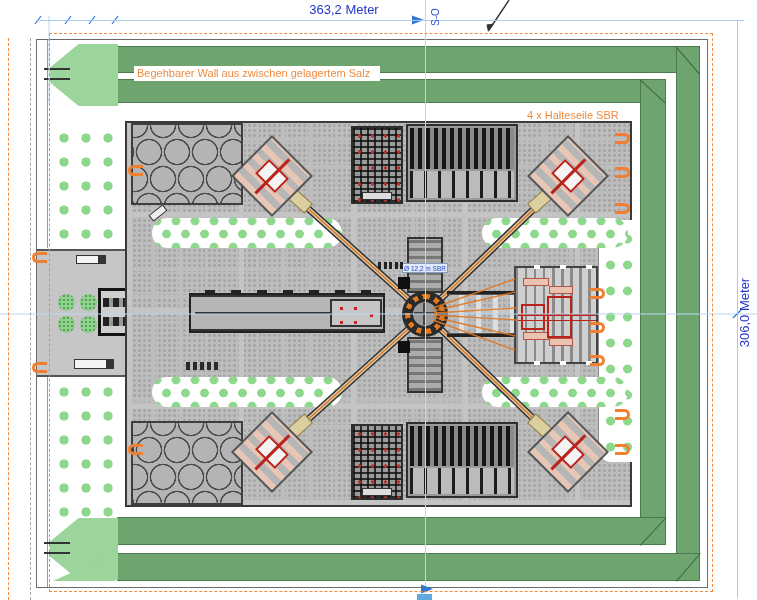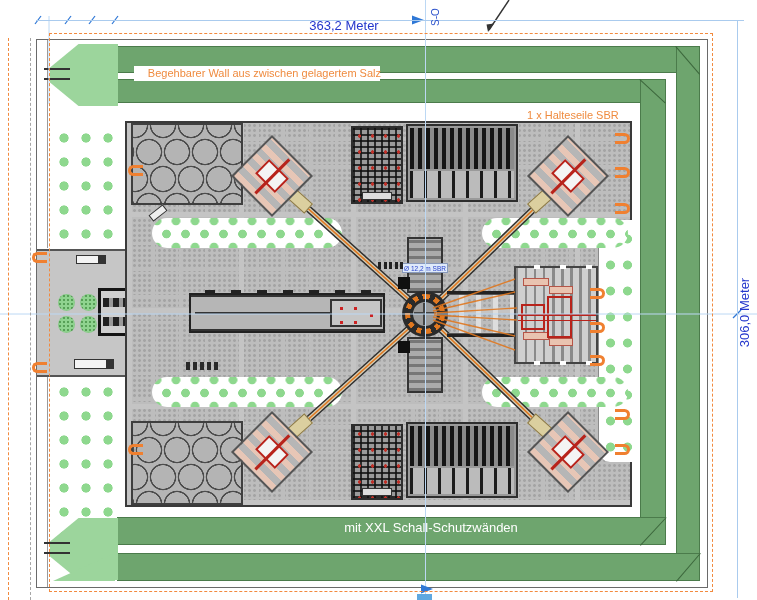--- a/index.html
+++ b/index.html
@@ -119,21 +119,21 @@
   .band{background:#6ea56e;border:1px solid #4b7b4b;}
   .miter{width:37px;border-top:1px solid #3c673c;transform-origin:0 0;}
   .larrow{width:68px;height:62px;background:#9cd59c;
        clip-path:polygon(100% 0,100% 100%,42% 100%,0 62%,0 38%,42% 0);}
   .wedge{width:62px;height:28px;background:#9cd59c;clip-path:polygon(100% 0,100% 100%,0 100%);}
   .gate{height:2px;width:26px;background:#333;}
 
   
   .olabel{color:#ef8b3f;font-size:11px;white-space:nowrap;}
   #walltextbg{left:134px;top:66px;width:246px;height:15px;background:#fff;}
-  #walltext{left:137px;top:67px;width:244px;text-align:right;}
+  #walltext{left:137px;top:67px;width:244px;text-align:left;}
   #seiltext{left:527px;top:109px;}
   #cool1{left:307px;top:505px;width:250px;text-align:center;font-size:11.5px;}
   #cool2{left:306px;top:520px;width:250px;text-align:center;color:#fff;font-size:13px;white-space:nowrap;}
   #bohrung{left:352px;top:353px;width:146px;text-align:center;color:#fff;font-size:19px;letter-spacing:1px;
        text-shadow:0 0 3px #555,0 0 2px #555,1px 1px 2px #444;}
 
   .cbr{width:15px;height:11px;border:3px solid #f08030;}
   .cbr-l{border-left:none;border-radius:0 6px 6px 0;}   
   .cbr-r{border-right:none;border-radius:6px 0 0 6px;}  
 
@@ -256,22 +256,21 @@
   <div class="cbr cbr-l" style="left:590px;top:355px;"></div>
   <div class="cbr cbr-l" style="left:615px;top:409px;"></div>
   <div class="cbr cbr-l" style="left:615px;top:444px;"></div>
   <div class="cbr cbr-r" style="left:128px;top:165px;"></div>
   <div class="cbr cbr-r" style="left:128px;top:444px;"></div>
   <div class="cbr cbr-r" style="left:32px;top:252px;"></div>
   <div class="cbr cbr-r" style="left:32px;top:362px;"></div>
 
   <div id="walltextbg"></div>
   <div id="walltext" class="olabel">Begehbarer Wall aus zwischen gelagertem Salz</div>
-  <div id="seiltext" class="olabel">1 x Halteseile SBR</div>
-  <div id="cool2">mit XXL Schall-Schutzwänden</div>
+  <div id="seiltext" class="olabel">4 x Halteseile SBR</div>
 
   <svg width="757" height="600" viewBox="0 0 757 600">
     <line x1="0" y1="314" x2="757" y2="314" stroke="#bcd8f4" stroke-width="1"></line>
     <line x1="425.5" y1="0" x2="425.5" y2="600" stroke="#bcd8f4" stroke-width="1"></line>
     <line x1="49" y1="16" x2="49" y2="104" stroke="#bcd8f4" stroke-width="1"></line>
     <g stroke="#e07820" stroke-width="1.4" opacity="0.9">
       <line x1="433" y1="308" x2="515" y2="279"></line>
       <line x1="433" y1="311" x2="515" y2="292"></line>
       <line x1="434" y1="313" x2="517" y2="308"></line>
       <line x1="434" y1="315" x2="517" y2="320"></line>
@@ -286,21 +285,21 @@
       <line x1="733" y1="318" x2="741" y2="310"></line>
     </g>
     <polygon points="424,20 412,15.5 412,24.5" fill="#2f78d6"></polygon>
     <polygon points="433,589 421,584.5 421,593.5" fill="#2f78d6"></polygon>
     <line x1="509" y1="0" x2="489" y2="30" stroke="#333" stroke-width="1.4"></line>
     <polygon points="488,32 494,23.5 486.5,24.5" fill="#333"></polygon>
   </svg>
 
   <div class="dimline" style="left:36px;top:20px;width:708px;height:1px;"></div>
   <div class="dimline" style="left:737px;top:20px;width:1px;height:578px;"></div>
-  <div class="dimtext" style="left:284px;top:18px;width:120px;">363,2 Meter</div>
+  <div class="dimtext" style="left:284px;top:2px;width:120px;">363,2 Meter</div>
   <div class="dimtext" style="left:689px;top:305px;width:110px;transform:rotate(-90deg);">306,0 Meter</div>
   <div class="sectext" style="left:430px;top:26px;width:30px;transform:rotate(-90deg);transform-origin:0 0;">S-O</div>
   <div class="orange-dash" style="left:49px;top:33px;width:664px;height:559px;border-width:1.5px;background:none;"></div>
   <div style="left:8px;top:38px;width:0;height:562px;border-left:1.5px dashed #f28a3e;"></div>
   <div class="gray-dash" style="left:30px;top:38px;width:0;height:562px;"></div>
   <div id="botbox"></div>
 
 </div>
 
 </body></html>

